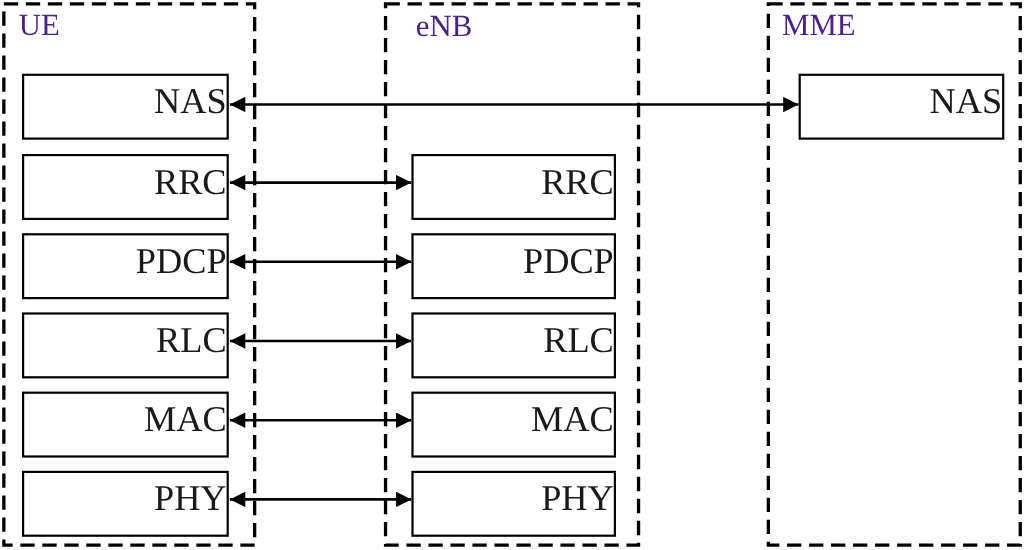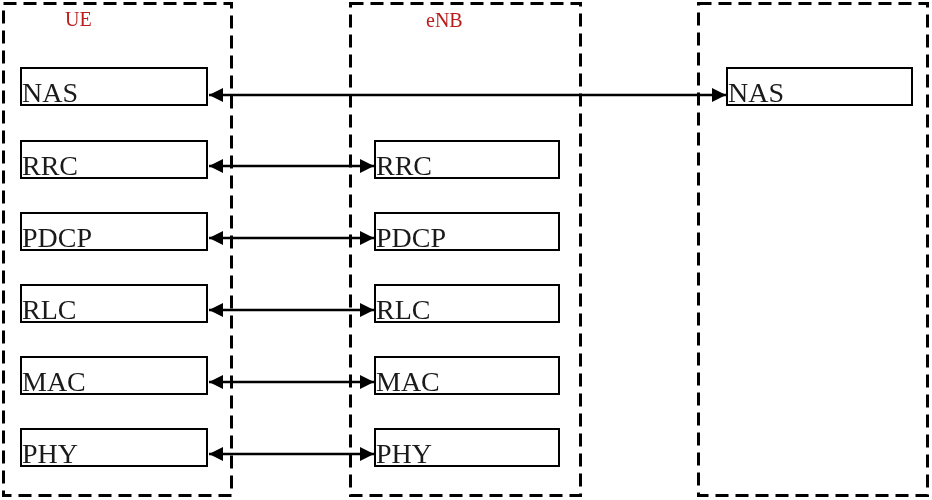--- a/index.html
+++ b/index.html
@@ -22,35 +22,34 @@
     stroke-width: 3;
     stroke-dasharray: 13 7;
   }
   .conn {
     stroke: #000000;
     stroke-width: 2.4;
   }
   .arrowhead { fill: #000000; }
   .entity-label {
     position: absolute;
-    font-size: 20px;
+    font-size: 28px;
     line-height: 1.15;
-    color: #b91c1c;
+    color: #4c1d95;
     white-space: nowrap;
-    margin-left: 48px;
   }
   .layer-box {
     position: absolute;
     box-sizing: border-box;
-    height: 39px;
+    height: 60px;
     border: 2px solid #000000;
     background: #ffffff;
-    text-align: left;
+    text-align: right;
     line-height: 48px;
-    font-size: 28px;
+    font-size: 33px;
     color: #1a1a1a;
     white-space: nowrap;
   }
 </style>
 </head>
 <body>
 
 <div class="canvas">
 
   <svg class="lines" width="932" height="500" viewBox="0 0 932 500">
@@ -67,20 +66,21 @@
     <line class="conn" x1="209" y1="95" x2="726" y2="95" marker-start="url(#ah)" marker-end="url(#ah)"></line>
     <line class="conn" x1="209" y1="166" x2="374" y2="166" marker-start="url(#ah)" marker-end="url(#ah)"></line>
     <line class="conn" x1="209" y1="238" x2="374" y2="238" marker-start="url(#ah)" marker-end="url(#ah)"></line>
     <line class="conn" x1="209" y1="310" x2="374" y2="310" marker-start="url(#ah)" marker-end="url(#ah)"></line>
     <line class="conn" x1="209" y1="382" x2="374" y2="382" marker-start="url(#ah)" marker-end="url(#ah)"></line>
     <line class="conn" x1="209" y1="454" x2="374" y2="454" marker-start="url(#ah)" marker-end="url(#ah)"></line>
   </svg>
 
   <div class="entity-label" style="left:17px;  top:8px;">UE</div>
   <div class="entity-label" style="left:378px; top:9px;">eNB</div>
+  <div class="entity-label" style="left:711px; top:8px;">MME</div>
 
   <div class="layer-box" style="left:20px; top:67px;  width:188px;">NAS</div>
   <div class="layer-box" style="left:20px; top:140px; width:188px;">RRC</div>
   <div class="layer-box" style="left:20px; top:212px; width:188px;">PDCP</div>
   <div class="layer-box" style="left:20px; top:284px; width:188px;">RLC</div>
   <div class="layer-box" style="left:20px; top:356px; width:188px;">MAC</div>
   <div class="layer-box" style="left:20px; top:428px; width:188px;">PHY</div>
 
   <div class="layer-box" style="left:374px; top:140px; width:186px;">RRC</div>
   <div class="layer-box" style="left:374px; top:212px; width:186px;">PDCP</div>

